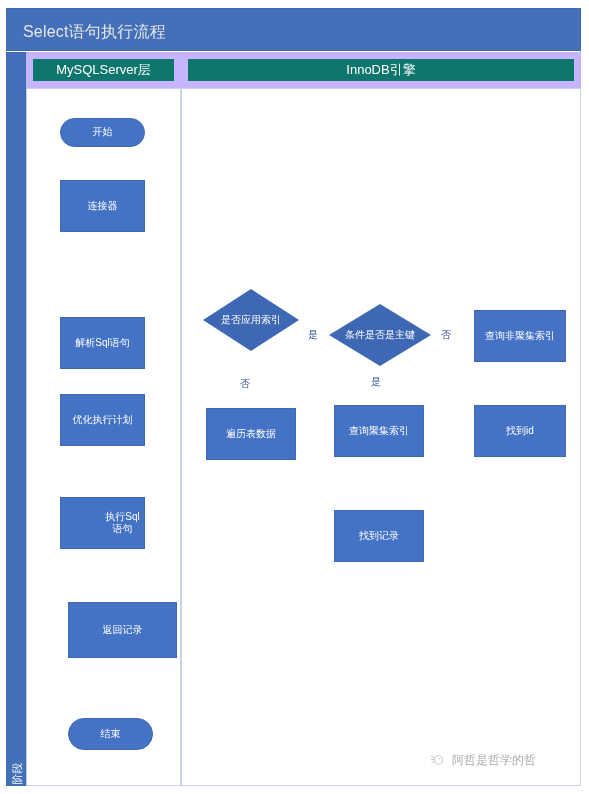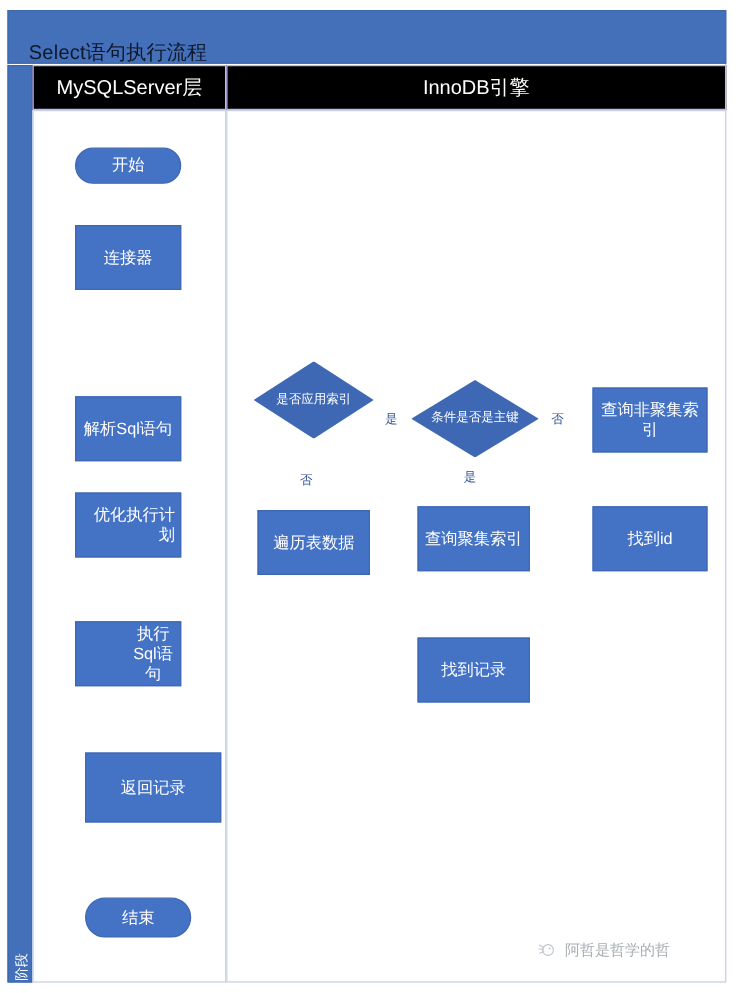--- a/index.html
+++ b/index.html
@@ -36,23 +36,23 @@
     top: 8px;
     width: 575px;
     height: 43px;
     background: #4370b8;
     box-sizing: border-box;
     border: 1px solid #3d68ac;
   }
   .title-text {
     position: absolute;
     left: 16px;
-    top: 23px;
+    top: 13px;
     font-size: 16px;
-    color: #0f172a;
+    color: #e5e5e5;
     letter-spacing: 0.2px;
     white-space: nowrap;
   }
   
   .phase-bar {
     position: absolute;
     left: 6px;
     top: 52px;
     width: 20px;
     height: 734px;
@@ -70,25 +70,25 @@
     color: #ffffff;
     transform: rotate(-90deg);
     transform-origin: center center;
     white-space: nowrap;
   }
   
   .lane-head {
     position: absolute;
     top: 52px;
     height: 36px;
-    background: #000000;
-    box-sizing: border-box;
-    border: 1px solid #c4b5fd;
-    color: #ffffff;
-    font-size: 16px;
+    background: #0f766e;
+    box-sizing: border-box;
+    border: 7px solid #c4b5fd;
+    color: #ffffff;
+    font-size: 13px;
     display: flex;
     align-items: center;
     justify-content: center;
     white-space: nowrap;
   }
   .lane-head.left  { left: 26px;  width: 155px; }
   .lane-head.right { left: 181px; width: 400px; }
 
   
   .lane-body {
@@ -102,21 +102,21 @@
   .lane-body.left  { left: 26px;  width: 155px; }
   .lane-body.right { left: 181px; width: 400px; }
 
   
   .node {
     position: absolute;
     background: #4472c4;
     border: 1px solid #3f68b4;
     box-sizing: border-box;
     color: #ffffff;
-    font-size: 13px;
+    font-size: 10px;
     line-height: 1.25;
     display: flex;
     align-items: center;
     justify-content: center;
     text-align: center;
     padding: 0 4px;
   }
   .node.pill { border-radius: 999px; }
 
   

